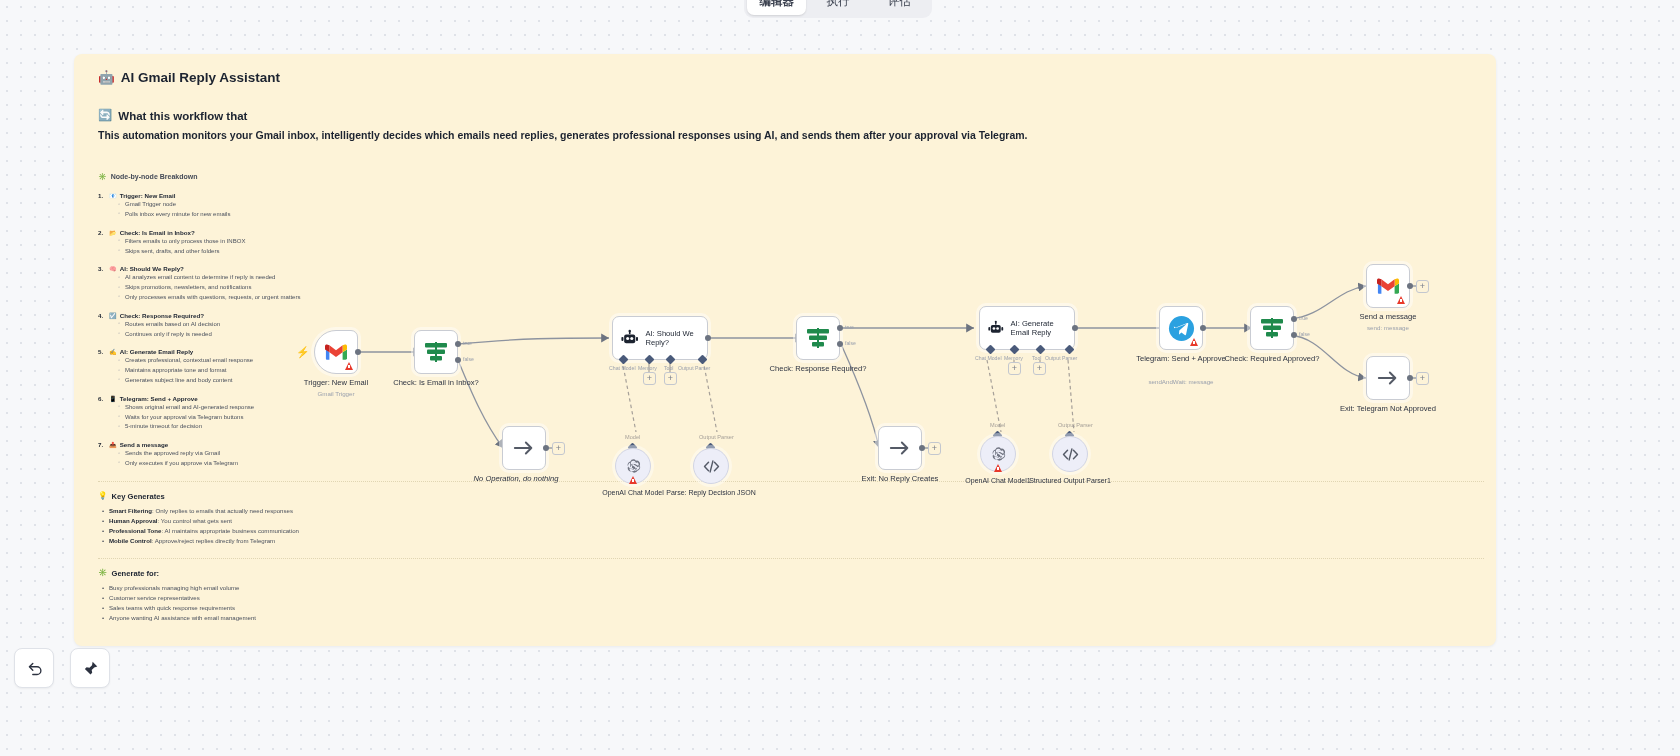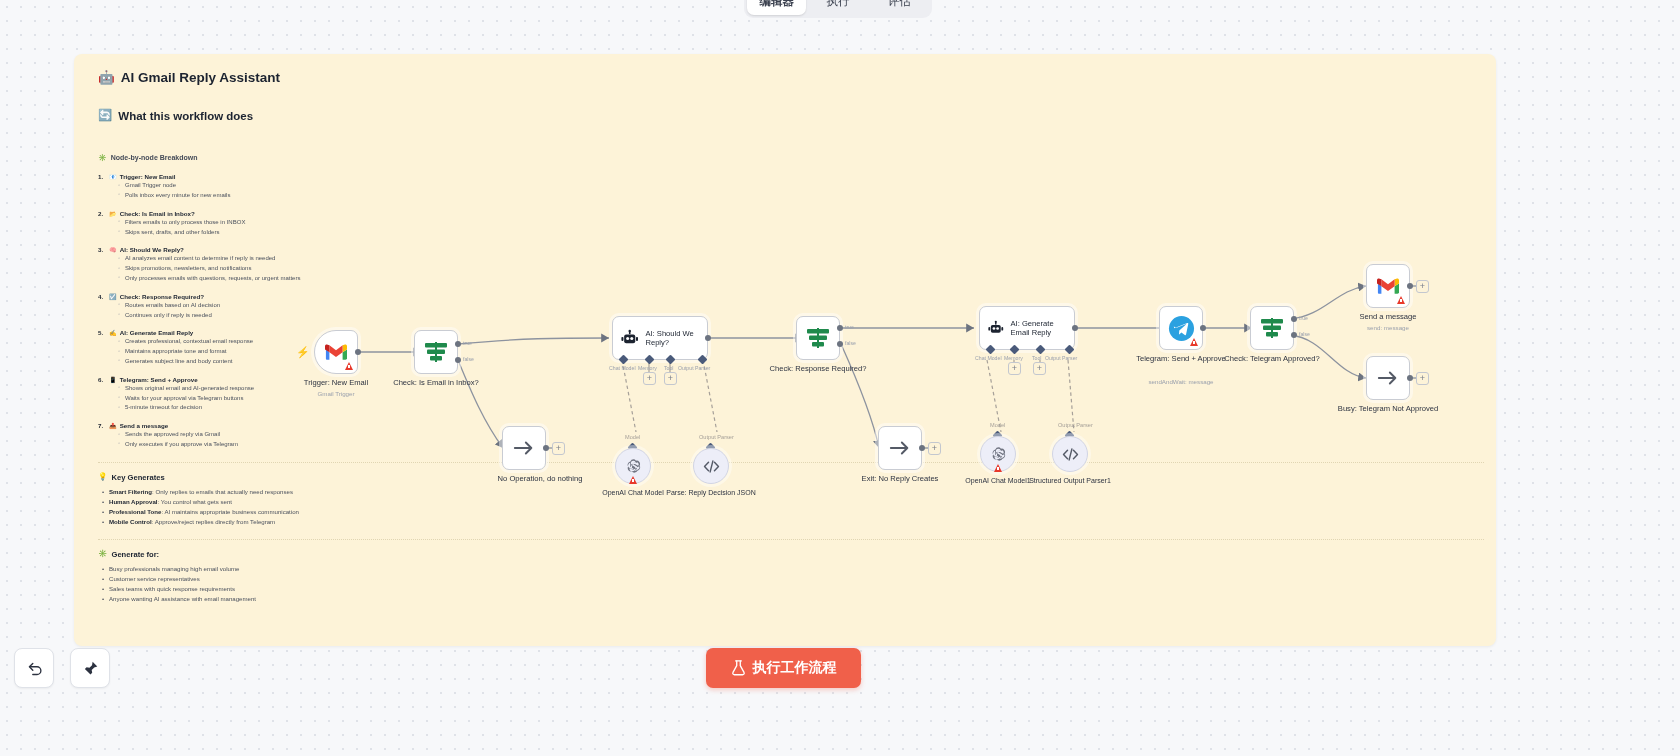--- a/index.html
+++ b/index.html
@@ -216,23 +216,24 @@
 
     <div class="doc">
 
       <h1>
         <span class="emoji">🤖</span>
         <span>AI Gmail Reply Assistant</span>
       </h1>
 
       <h2>
         <span class="emoji">🔄</span>
-        <span>What this workflow does</span>
+        <span>What this workflow that</span>
       </h2>
 
+      <div class="lede">This automation monitors your Gmail inbox, intelligently decides which emails need replies, generates professional responses using AI, and sends them after your approval via Telegram.</div>
 
       <h3>
         <span class="emoji">✳️</span>
         <span>Node-by-node Breakdown</span>
       </h3>
 
       <ol class="steps">
         <li>
           <div class="step-head">
             <span class="num">1.</span>
@@ -425,21 +426,21 @@
       <div class="portlabel" style="left:389px; top:302px;">false</div>
       <div class="nlabel" style="left:302px; top:324px;">Check: Is Email in Inbox?</div>
 
       <div class="node" style="left:428px; top:372px;">
         <svg width="22" height="16" viewBox="0 0 24 16">
           <path d="M2 8h18M14 2l6 6-6 6" stroke="#545a66" stroke-width="2.1" fill="none" stroke-linecap="round" stroke-linejoin="round"></path>
         </svg>
       </div>
       <div class="port" style="left:469px; top:391px;"></div>
       <div class="plusbox" style="left:478px; top:388px;">+</div>
-      <div class="nlabel" style="left:406px; top:420px;">No Operation, do nothing</div>
+      <div class="nlabel" style="left:382px; top:420px;font-style:italic;">No Operation, do nothing</div>
 
       <div class="node wide" style="left:538px; top:262px;">
         <svg width="21" height="21" viewBox="0 0 22 22">
           <rect x="4" y="6" width="14" height="11" rx="2.5" fill="#1c2330"></rect>
           <circle cx="8.4" cy="11" r="1.9" fill="#fff"></circle>
           <circle cx="13.6" cy="11" r="1.9" fill="#fff"></circle>
           <rect x="10" y="1.5" width="2" height="4" fill="#1c2330"></rect>
           <circle cx="11" cy="1.5" r="1.5" fill="#1c2330"></circle>
           <rect x="0.5" y="9" width="2.6" height="5" rx="1.2" fill="#1c2330"></rect>
           <rect x="18.9" y="9" width="2.6" height="5" rx="1.2" fill="#1c2330"></rect>
@@ -561,21 +562,21 @@
           <rect x="1" y="2" width="22" height="4.5" rx="1" fill="#1f8a4c"></rect>
           <rect x="3" y="8.5" width="18" height="4.5" rx="1" fill="#1f8a4c"></rect>
           <rect x="6" y="15" width="12" height="4.5" rx="1" fill="#1f8a4c"></rect>
           <rect x="11" y="1" width="2" height="20" fill="#1f8a4c"></rect>
         </svg>
       </div>
       <div class="port" style="left:1217px; top:262px;"></div>
       <div class="portlabel" style="left:1225px; top:261px;">true</div>
       <div class="port" style="left:1217px; top:278px;"></div>
       <div class="portlabel" style="left:1225px; top:277px;">false</div>
-      <div class="nlabel" style="left:1138px; top:300px;">Check: Telegram Approved?</div>
+      <div class="nlabel" style="left:1138px; top:300px;">Check: Required Approved?</div>
 
       <div class="node" style="left:1292px; top:210px;">
         <svg width="22" height="17" viewBox="0 0 24 18">
           <path d="M1.6 17h3.2V8.6L1 5.6v9.8A1.6 1.6 0 0 0 1.6 17z" fill="#4285f4"></path>
           <path d="M19.2 17h3.2a1.6 1.6 0 0 0 1.6-1.6V5.6l-4.8 3z" fill="#34a853"></path>
           <path d="M19.2 1.2V8.6L24 5.6V2c0-1.5-1.7-2.3-2.9-1.4z" fill="#fbbc04"></path>
           <path d="M4.8 8.6V1.2L12 6.6l7.2-5.4v7.4L12 14z" fill="#ea4335"></path>
           <path d="M0 2v3.6l4.8 3V1.2L2.9.6C1.7-.3 0 .5 0 2z" fill="#c5221f"></path>
         </svg>
         <div class="warn"></div>
@@ -585,38 +586,31 @@
       <div class="nlabel" style="left:1254px; top:258px;">Send a message</div>
       <div class="nsub" style="left:1244px; top:270px;">send: message</div>
 
       <div class="node" style="left:1292px; top:302px;">
         <svg width="22" height="16" viewBox="0 0 24 16">
           <path d="M2 8h18M14 2l6 6-6 6" stroke="#545a66" stroke-width="2.1" fill="none" stroke-linecap="round" stroke-linejoin="round"></path>
         </svg>
       </div>
       <div class="port" style="left:1333px; top:321px;"></div>
       <div class="plusbox" style="left:1342px; top:318px;">+</div>
-      <div class="nlabel" style="left:1254px; top:350px;">Busy: Telegram Not Approved</div>
+      <div class="nlabel" style="left:1254px; top:350px;">Exit: Telegram Not Approved</div>
 
     </div>
   </div>
 
   <div class="tool-btn" style="left:14px; top:648px;">
     <svg width="17" height="17" viewBox="0 0 20 20">
       <path d="M5 8h8a4.5 4.5 0 0 1 0 9H8" stroke="#2c3240" stroke-width="1.6" fill="none" stroke-linecap="round" stroke-linejoin="round"></path>
       <path d="M8 4 4 8l4 4" stroke="#2c3240" stroke-width="1.6" fill="none" stroke-linecap="round" stroke-linejoin="round"></path>
     </svg>
   </div>
   <div class="tool-btn" style="left:70px; top:648px;">
     <svg width="17" height="17" viewBox="0 0 20 20">
       <path d="M12.5 2 18 7.5l-3.6 1.2-3 3 .6 3.4-2 2-3.3-3.3-3.9 3.9 3.9-3.9L3.4 10.6l2-2 3.4.6 3-3z" fill="#2c3240"></path>
     </svg>
   </div>
 
-  <button class="exec-btn">
-    <svg width="15" height="16" viewBox="0 0 16 18">
-      <path d="M6 1v5.4L1.8 14c-.7 1.2.2 2.6 1.6 2.6h9.2c1.4 0 2.3-1.4 1.6-2.6L10 6.4V1" stroke="#fff" stroke-width="1.5" fill="none" stroke-linecap="round" stroke-linejoin="round"></path>
-      <path d="M4.8 1h6.4" stroke="#fff" stroke-width="1.5" stroke-linecap="round"></path>
-    </svg>
-    <span>执行工作流程</span>
-  </button>
 
 </div>
 
 </body></html>

